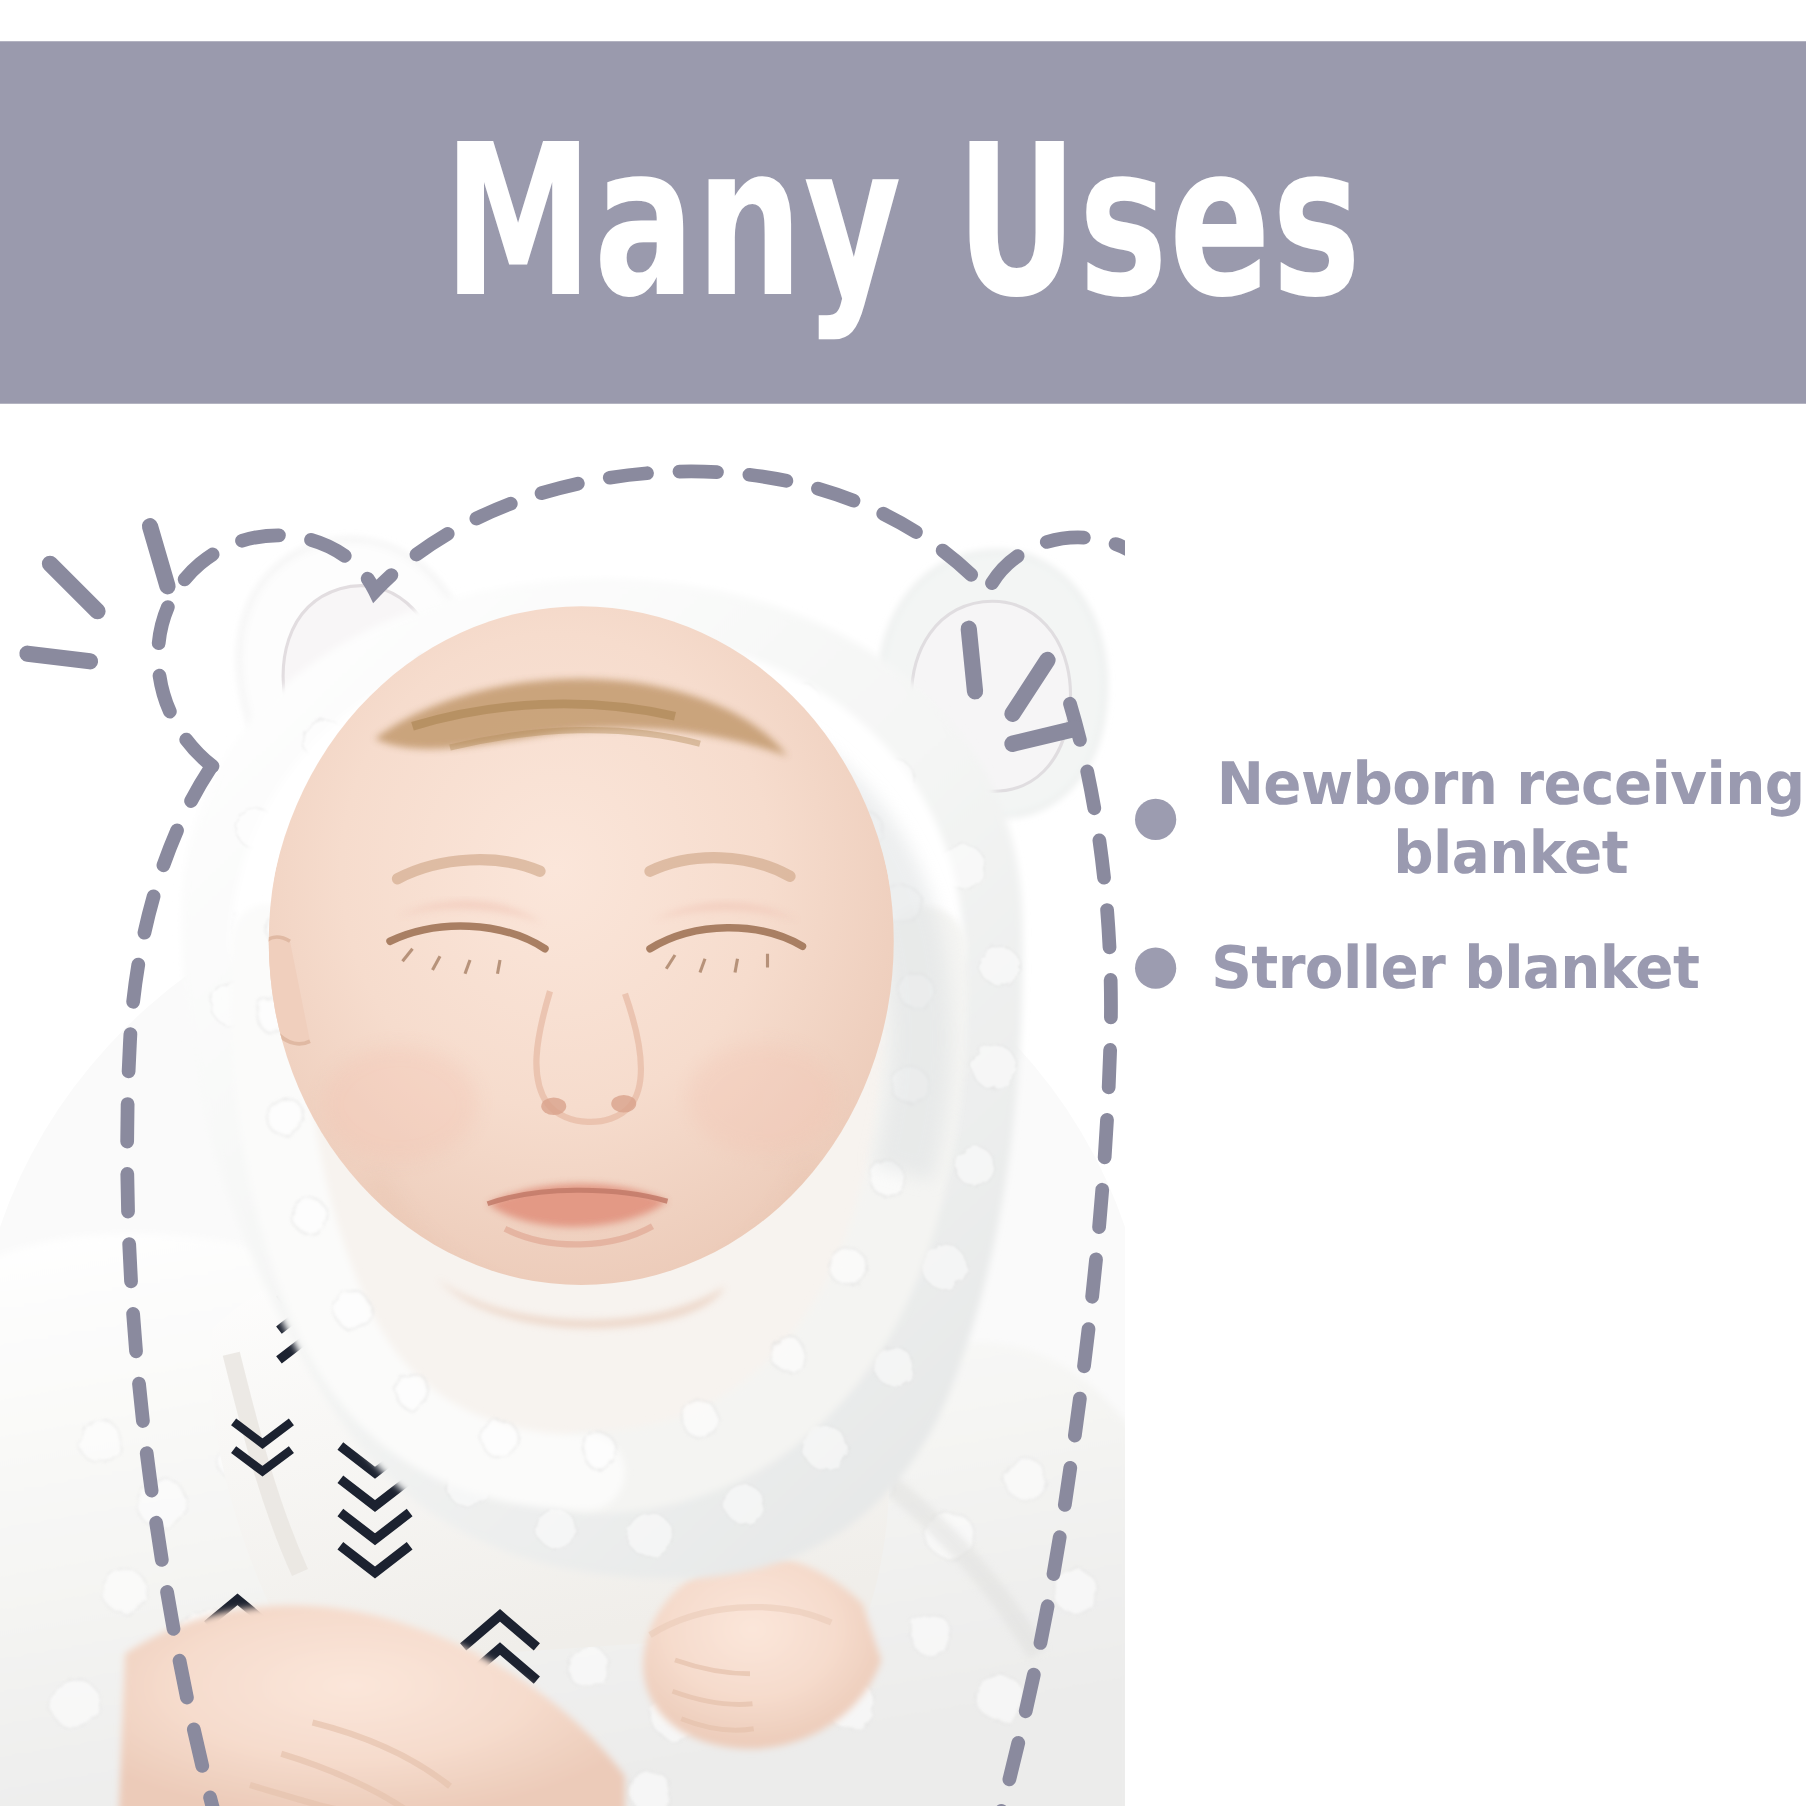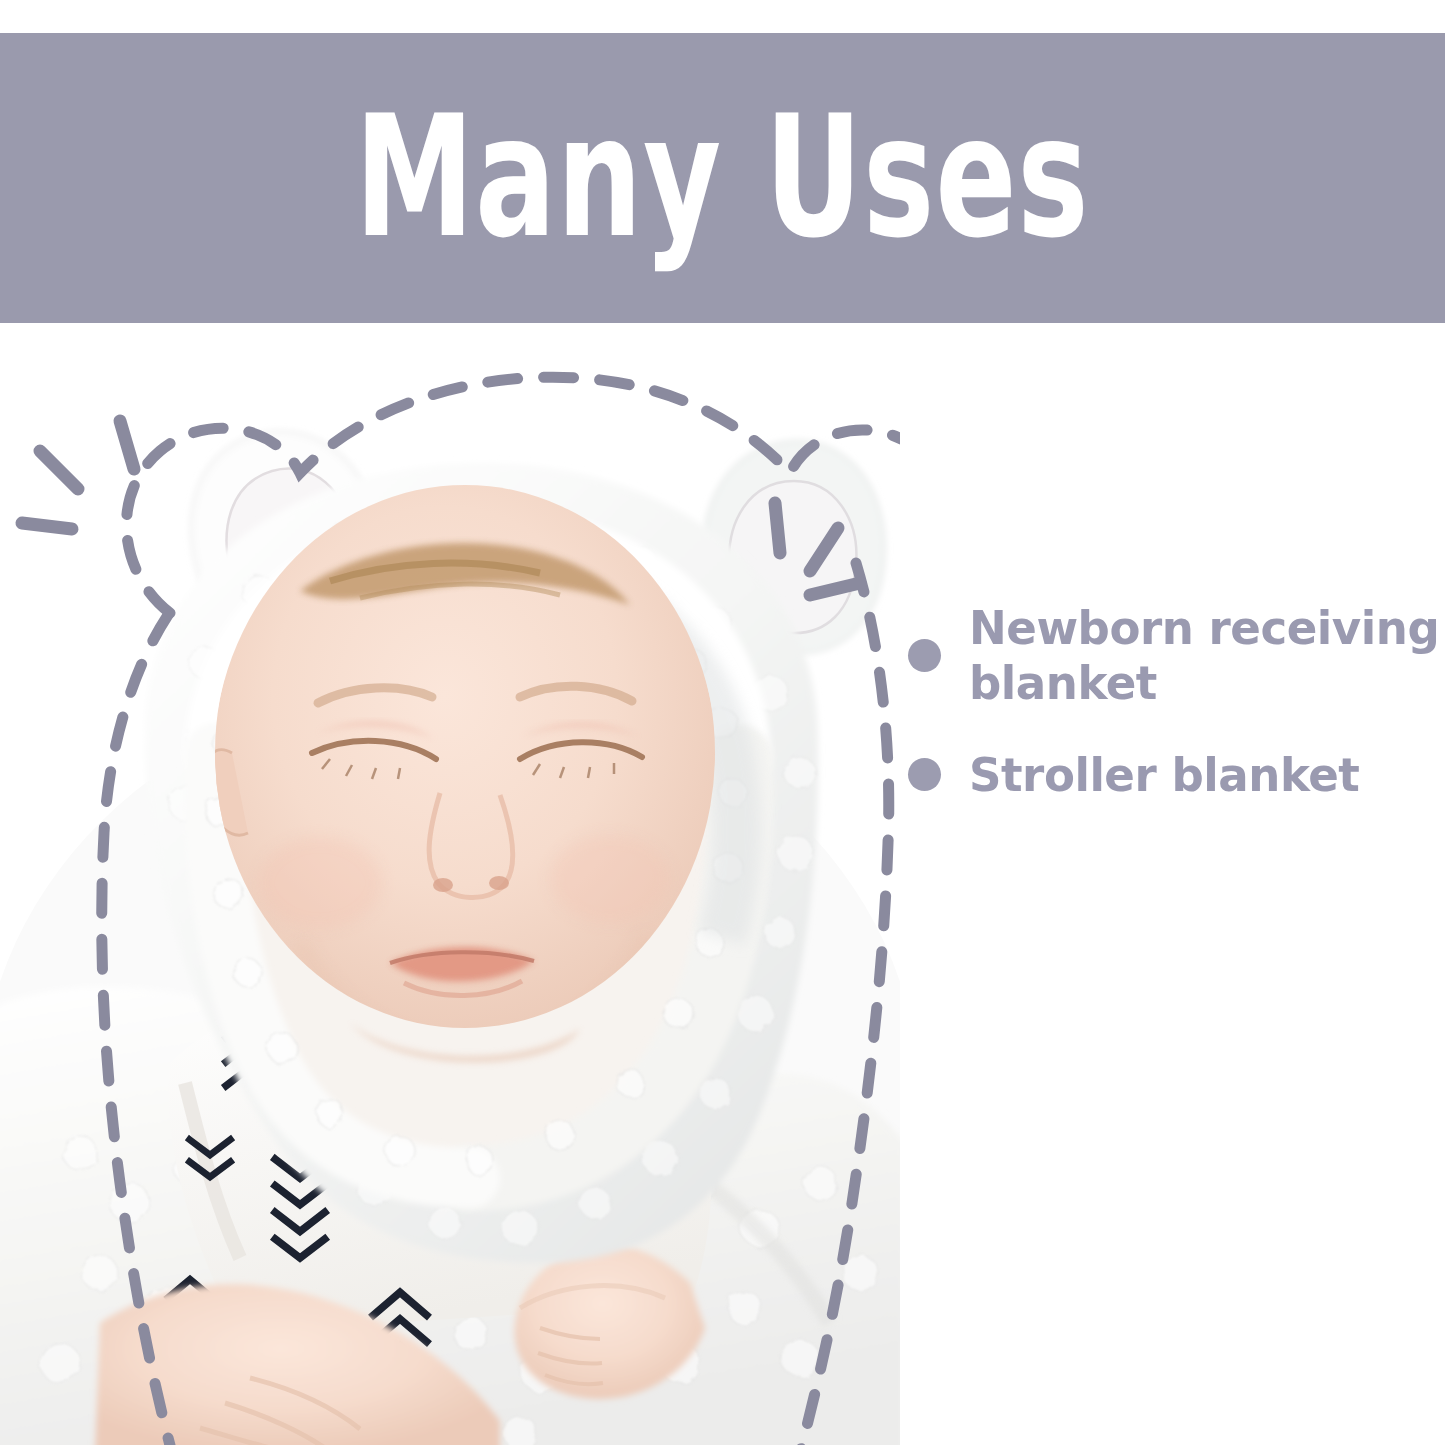--- a/index.html
+++ b/index.html
@@ -14,20 +14,21 @@
     font-family: "DejaVu Sans", sans-serif;
     position: relative;
   }
 
   #page {
     position: absolute;
     left: 0; top: 0;
     width: 1188px;
     height: 1445px;
     background: #ffffff;
+    text-align: center;
   }
 
   
   .header-band {
     position: absolute;
     left: 0;
     top: 33px;
     width: 1445px;
     height: 290px;
     background: #9a9aad;

